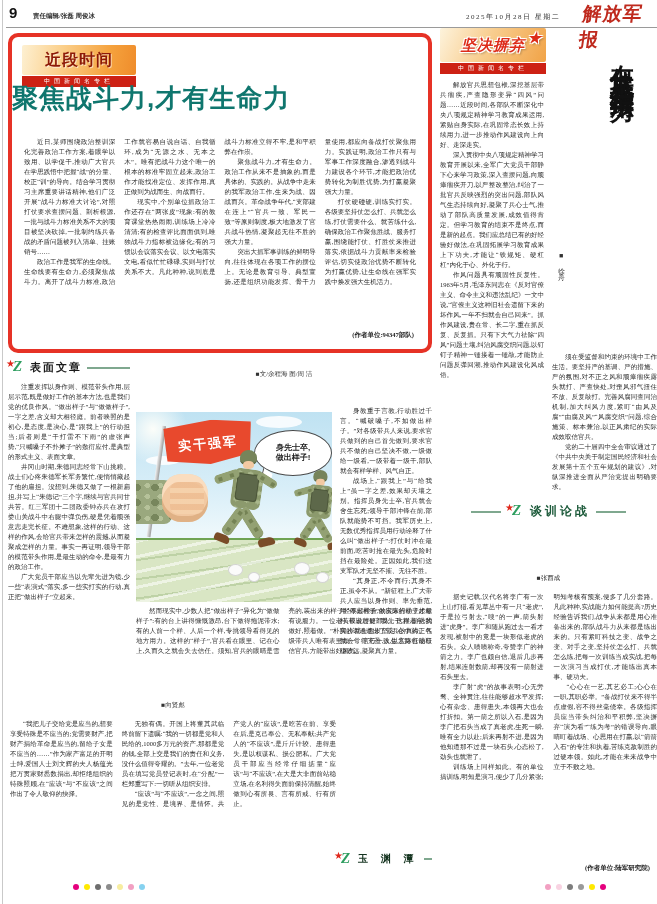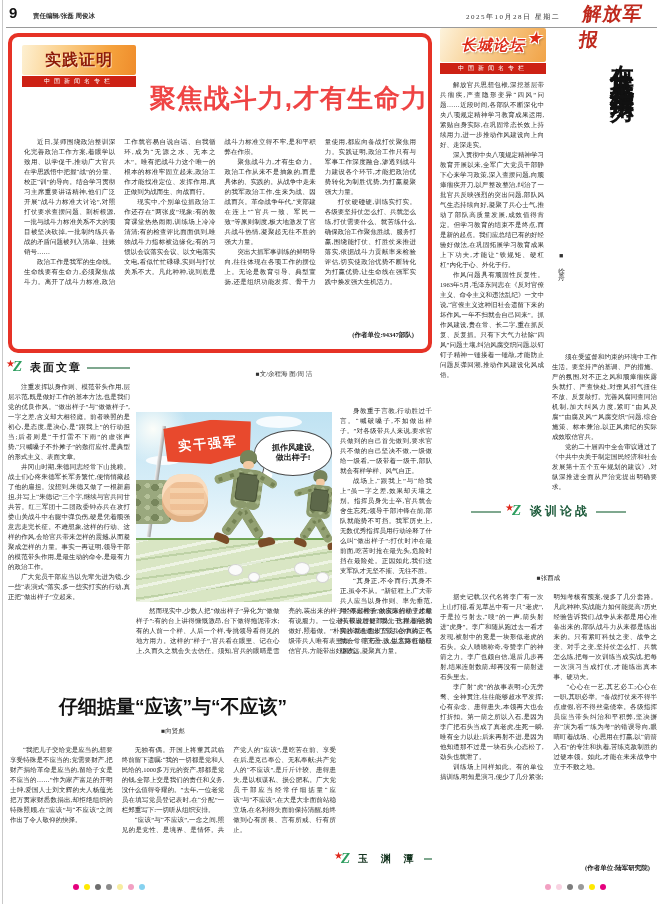--- a/index.html
+++ b/index.html
@@ -22,22 +22,22 @@
   .red-box{left:8px;top:33px;width:424px;height:320px;border:4px solid #e63226;
      border-radius:10px;background:#fff;box-sizing:border-box;}
   .logo1{position:absolute;left:10px;top:8px;width:114px;}
   .logo1 .art{height:30px;display:flex;align-items:center;justify-content:center;
      background:linear-gradient(100deg,#fdf0d2 0%,#fbcf8a 35%,#f5a23d 75%,#ef8c2b 100%);
      border-radius:2px;}
   .logo1 .art span{font:bold 16px "Liberation Sans",sans-serif;color:#8d1a08;
      letter-spacing:1px;text-shadow:1px 1px 0 rgba(255,255,255,.55);}
   .col-banner{height:11px;display:flex;align-items:center;justify-content:center;
      background:#cd2114;color:#fff;font-size:6px;letter-spacing:4px;margin-top:1px;}
-  .feat-headline{position:absolute;left:0;right:0;top:44px;text-align:right;
-     font:bold 26px "Liberation Sans",sans-serif;color:#ef4444;letter-spacing:1px;}
+  .feat-headline{position:absolute;left:0;right:0;top:44px;text-align:left;
+     font:bold 26px "Liberation Sans",sans-serif;color:#0f766e;letter-spacing:1px;}
   .feat-byline{position:absolute;left:0;right:0;top:84px;text-align:center;font-size:7px;color:#333;}
   .feat-body{position:absolute;left:12px;right:12px;top:100px;height:200px;overflow:hidden;
      column-count:4;column-gap:9px;font-size:6.5px;line-height:10px;text-align:justify;color:#2b2b2b;}
   .feat-unit{position:absolute;right:14px;bottom:9px;font-size:6.5px;font-weight:bold;
      background:#fff;padding-left:4px;color:#222;}
   .para{margin:0;text-indent:2em;}
 
   
   .starz{position:relative;display:inline-block;width:17px;height:13px;flex:none;}
   .starz .z{position:absolute;left:5px;top:-3px;color:#2f9e60;font:bold italic 15px "Liberation Serif",serif;}
@@ -154,21 +154,21 @@
 
   <div class="abs page-num">9</div>
   <div class="abs editors">责任编辑/张磊 周俊冰</div>
   <div class="abs date">2025年10月28日 星期二</div>
   <div class="abs masthead">解放军报</div>
   <div class="abs head-rule"></div>
 
   <div class="abs red-box">
     <div class="logo1">
       <div class="art">
-          <span>实践证明</span>
+          <span>近段时间</span>
         </div>
       <div class="col-banner">中国新闻名专栏</div>
     </div>
     <div class="feat-headline">聚焦战斗力,才有生命力</div>
     <div class="feat-body">
         <p class="para">近日,某师围绕政治整训深化完善政治工作方案,着眼学以致用、以学促干,推动广大官兵在学思践悟中把握“战”的分量、校正“训”的导向。结合学习贯彻习主席重要讲话精神,他们广泛开展“战斗力标准大讨论”,对照打仗要求查摆问题、剖析根源,一批与战斗力标准关系不大的项目被坚决砍掉,一批制约练兵备战的矛盾问题被列入清单、挂账销号……</p>
         <p class="para">政治工作是我军的生命线。生命线要有生命力,必须聚焦战斗力。离开了战斗力标准,政治工作就容易自说自话、自我循环,成为“无源之水、无本之木”。唯有把战斗力这个唯一的根本的标准牢固立起来,政治工作才能找准定位、发挥作用,真正做到为战而生、向战而行。</p>
         <p class="para">现实中,个别单位抓政治工作还存在“两张皮”现象:有的教育课堂热热闹闹,训练场上冷冷清清;有的检查评比面面俱到,唯独战斗力指标被边缘化;有的习惯以会议落实会议、以文电落实文电,看似忙忙碌碌,实则与打仗关系不大。凡此种种,说到底是战斗力标准立得不牢,是和平积弊在作祟。</p>
         <p class="para">聚焦战斗力,才有生命力。政治工作从来不是抽象的,而是具体的、实践的。从战争中走来的我军政治工作,生来为战、因战而兴。革命战争年代,“支部建在连上”“官兵一致、军民一致”等原则制度,极大地激发了官兵战斗热情,凝聚起无往不胜的强大力量。</p>
         <p class="para">突出大抓军事训练的鲜明导向,往往体现在各项工作的摆位上。无论是教育引导、典型宣扬,还是组织功能发挥、骨干力量使用,都应向备战打仗聚焦用力。实践证明,政治工作只有与军事工作深度融合,渗透到战斗力建设各个环节,才能把政治优势转化为制胜优势,为打赢凝聚强大力量。</p>
@@ -205,21 +205,21 @@
     <div class="pole"></div>
     <div class="flag">
         <span>实干强军</span>
       </div>
     <div class="garm">
       <div class="sleeve"></div>
       <div class="fist"></div>
       <div class="fingers"></div>
     </div>
     <div class="bubble">
-      <span>抓作风建设,</span>
+      <span>身先士卒,</span>
       <span>做出样子!</span>
     </div>
 
     <div class="soldier" style="left:74px;top:38px;width:80px;height:130px;">
       <div class="helmet" style="left:30px;top:0;width:17px;height:13px;"></div>
       <div class="face" style="left:33px;top:11px;width:11px;height:8px;"></div>
       <div class="torso" style="left:22px;top:19px;width:30px;height:40px;transform:rotate(8deg);"></div>
       <div class="vest" style="left:26px;top:24px;width:22px;height:27px;transform:rotate(8deg);"></div>
       <div class="limb" style="left:4px;top:22px;width:26px;height:9px;transform:rotate(-18deg);"></div>
       <div class="limb" style="left:46px;top:26px;width:22px;height:9px;transform:rotate(32deg);"></div>
@@ -250,21 +250,20 @@
   <div class="abs ca-bottom">
       <p class="para">然而现实中,少数人把“做出样子”异化为“做做样子”:有的台上讲得慷慨激昂,台下做得拖泥带水;有的人前一个样、人后一个样,专挑领导看得见的地方用力。这样的“样子”,官兵看在眼里、记在心上,久而久之就会失去信任。须知,官兵的眼睛是雪亮的,装出来的样子经不起检验,做出来的样子才最有说服力。一位老英模说得好:“我先干,跟着学;我做好,照着做。”朴实的话语道出了带兵的真谛。各级带兵人唯有表里如一、言行一致,以实际行动取信官兵,方能带出好风气、凝聚真力量。</p>
     </div>
   <div class="abs ca-right">
       <p class="para">身教重于言教,行动胜过千言。“喊破嗓子,不如做出样子。”对各级带兵人来说,要求官兵做到的自己首先做到,要求官兵不做的自己坚决不做,一级做给一级看,一级带着一级干,部队就会有样学样、风气自正。</p>
       <p class="para">战场上,“跟我上”与“给我上”虽一字之差,效果却天壤之别。指挥员身先士卒,官兵就会舍生忘死;领导干部冲锋在前,部队就能势不可挡。我军历史上,无数优秀指挥员用行动诠释了什么叫“做出样子”:打仗时冲在最前面,吃苦时抢在最先头,危险时挡在最险处。正因如此,我们这支军队才无坚不摧、无往不胜。</p>
       <p class="para">“其身正,不令而行;其身不正,虽令不从。”新征程上,广大带兵人应当以身作则、率先垂范,用“做出样子”的实际行动立起标杆,带出过硬部队。这样,前进的脚步就会愈发坚定,心中的正气就会常得充盈,人生之路也能行稳致远。</p>
     </div>
 
   <div class="abs dianliang">
-    <div class="dl-title">仔细掂量“应该”与“不应该”</div>
     <div class="dl-byline">■向贤彪</div>
     <div class="dl-body">
         <p class="para">“我把儿子交给党是应当的,想要享受特殊是不应当的;党需要财产,把财产捐给革命是应当的,留给子女是不应当的……”作为家产富足的开明士绅,爱国人士刘文辉的夫人杨蕴光把万贯家财悉数捐出,却拒绝组织的特殊照顾,在“应该”与“不应该”之间作出了令人敬仰的抉择。</p>
         <p class="para">无独有偶。开国上将董其武临终前留下遗嘱:“我的一切都是党和人民给的,1000多万元的资产,那都是党的钱,全部上交是我们的责任和义务,没什么值得夸耀的。”去年,一位老党员在填写党员登记表时,在“分配”一栏郑重写下:一切听从组织安排。</p>
         <p class="para">“应该”与“不应该”,一念之间,照见的是党性、是境界、是情怀。共产党人的“应该”,是吃苦在前、享受在后,是克己奉公、无私奉献;共产党人的“不应该”,是斤斤计较、患得患失,是以权谋私、损公肥私。广大党员干部应当经常仔细掂量“应该”与“不应该”,在大是大非面前站稳立场,在名利得失面前保持清醒,始终做到心有所畏、言有所戒、行有所止。</p>
       </div>
   </div>
 
   <div class="abs yuyuantan">
     <div class="sec-head">
@@ -272,21 +271,21 @@
           <span class="z">Z</span>
           <span class="star">★</span>
         </span>
       <span class="txt">玉 渊 潭</span>
       <span class="sec-line"></span>
     </div>
   </div>
 
   <div class="logo2">
     <div class="art">
-      <span>长城论坛</span>
+      <span>坚决摒弃</span>
       <span class="spark">★</span>
     </div>
     <div class="col-banner">中国新闻名专栏</div>
   </div>
   <div class="abs forum-left">
       <p class="para">解放官兵思想包袱,深挖基层带兵痼疾,严查隐形变异“四风”问题……近段时间,各部队不断深化中央八项规定精神学习教育成果运用,紧贴自身实际,在巩固常态长效上持续用力,进一步推动作风建设向上向好、走深走实。</p>
       <p class="para">深入贯彻中央八项规定精神学习教育开展以来,全军广大党员干部静下心来学习政策,深入查摆问题,向顽瘴痼疾开刀,以严整改整治,纠治了一批官兵反映强烈的突出问题,部队风气生态持续向好,凝聚了兵心士气,推动了部队高质量发展,成效值得肯定。但学习教育的结束不是终点,而是新的起点。我们应总结已有的好经验好做法,在巩固拓展学习教育成果上下功夫,才能让“铁规矩、硬杠杠”内化于心、外化于行。</p>
       <p class="para">作风问题具有顽固性反复性。1963年5月,毛泽东同志在《反对官僚主义、命令主义和违法乱纪》一文中说,“官僚主义这种旧社会遗留下来的坏作风,一年不扫就会自己回来”。抓作风建设,贵在常、长二字,重在抓反复、反复抓。只有下大气力祛除“四风”问题土壤,纠治风腐交织问题,以钉钉子精神一锤接着一锤敲,才能防止问题反弹回潮,推动作风建设化风成俗。</p>
     </div>
   <div class="abs vert-title">在促常态见长效上持续用力</div>

